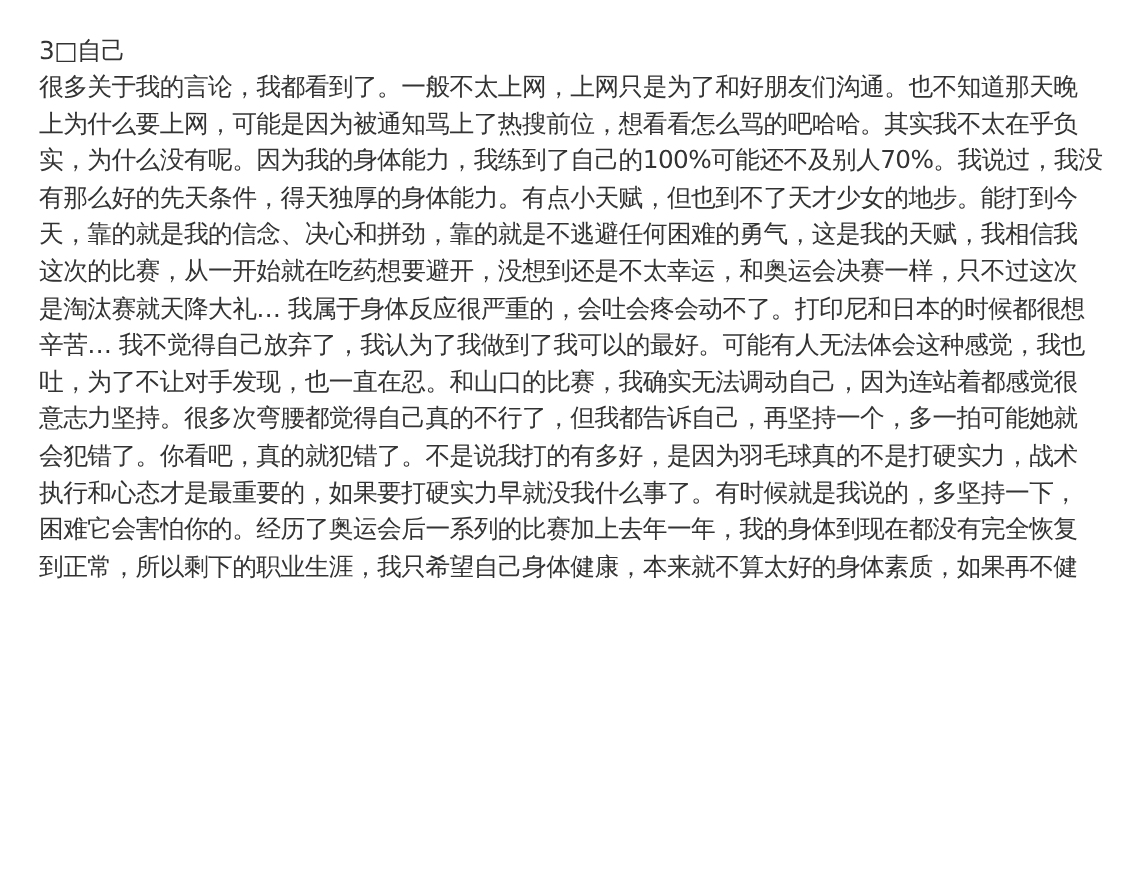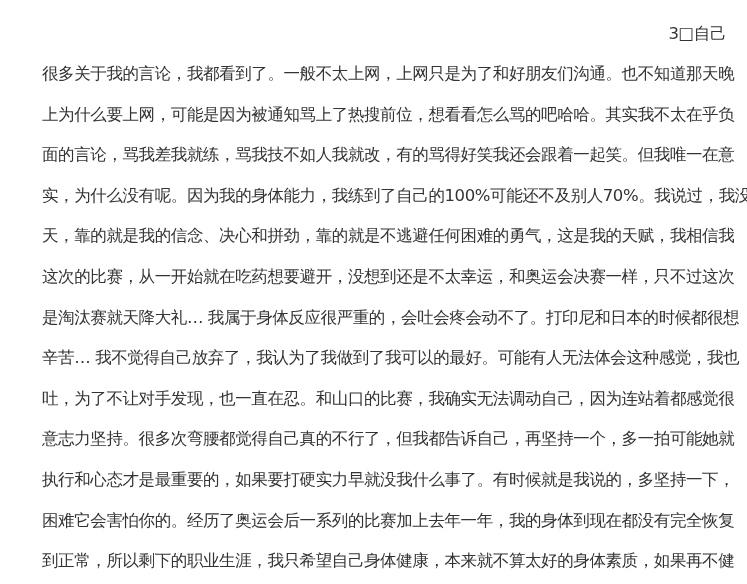--- a/index.html
+++ b/index.html
@@ -21,43 +21,42 @@
       font-family: "DejaVu Sans", "Liberation Sans", sans-serif;
       color: #333333;
       font-size: 16.5px;
       letter-spacing: -0.4px;
     }
     .heading {
       height: 24px;
       line-height: 24px;
       margin: 0;
       white-space: nowrap;
-      text-align: right;
     }
     .line {
       height: 24.6px;
       line-height: 24.6px;
-      margin: 16px;
+      margin: 0;
       white-space: nowrap;
-      text-align: right;
     }
   </style>
 </head>
 <body>
 
 <div class="doc">
   <p class="heading">3□自己</p>
   <div>
     <p class="line">很多关于我的言论，我都看到了。一般不太上网，上网只是为了和好朋友们沟通。也不知道那天晚</p>
     <p class="line">上为什么要上网，可能是因为被通知骂上了热搜前位，想看看怎么骂的吧哈哈。其实我不太在乎负</p>
-    <p class="line">面的言论，骂我差我就练，骂我技不如人我就改，有的骂得好笑我还会跟着一起笑。但我唯一在意</p>
     <p class="line">实，为什么没有呢。因为我的身体能力，我练到了自己的100%可能还不及别人70%。我说过，我没</p>
+    <p class="line">有那么好的先天条件，得天独厚的身体能力。有点小天赋，但也到不了天才少女的地步。能打到今</p>
     <p class="line">天，靠的就是我的信念、决心和拼劲，靠的就是不逃避任何困难的勇气，这是我的天赋，我相信我</p>
     <p class="line">这次的比赛，从一开始就在吃药想要避开，没想到还是不太幸运，和奥运会决赛一样，只不过这次</p>
     <p class="line">是淘汰赛就天降大礼… 我属于身体反应很严重的，会吐会疼会动不了。打印尼和日本的时候都很想</p>
     <p class="line">辛苦… 我不觉得自己放弃了，我认为了我做到了我可以的最好。可能有人无法体会这种感觉，我也</p>
     <p class="line">吐，为了不让对手发现，也一直在忍。和山口的比赛，我确实无法调动自己，因为连站着都感觉很</p>
     <p class="line">意志力坚持。很多次弯腰都觉得自己真的不行了，但我都告诉自己，再坚持一个，多一拍可能她就</p>
+    <p class="line">会犯错了。你看吧，真的就犯错了。不是说我打的有多好，是因为羽毛球真的不是打硬实力，战术</p>
     <p class="line">执行和心态才是最重要的，如果要打硬实力早就没我什么事了。有时候就是我说的，多坚持一下，</p>
     <p class="line">困难它会害怕你的。经历了奥运会后一系列的比赛加上去年一年，我的身体到现在都没有完全恢复</p>
     <p class="line">到正常，所以剩下的职业生涯，我只希望自己身体健康，本来就不算太好的身体素质，如果再不健</p>
   </div>
 </div>
 
 </body></html>

